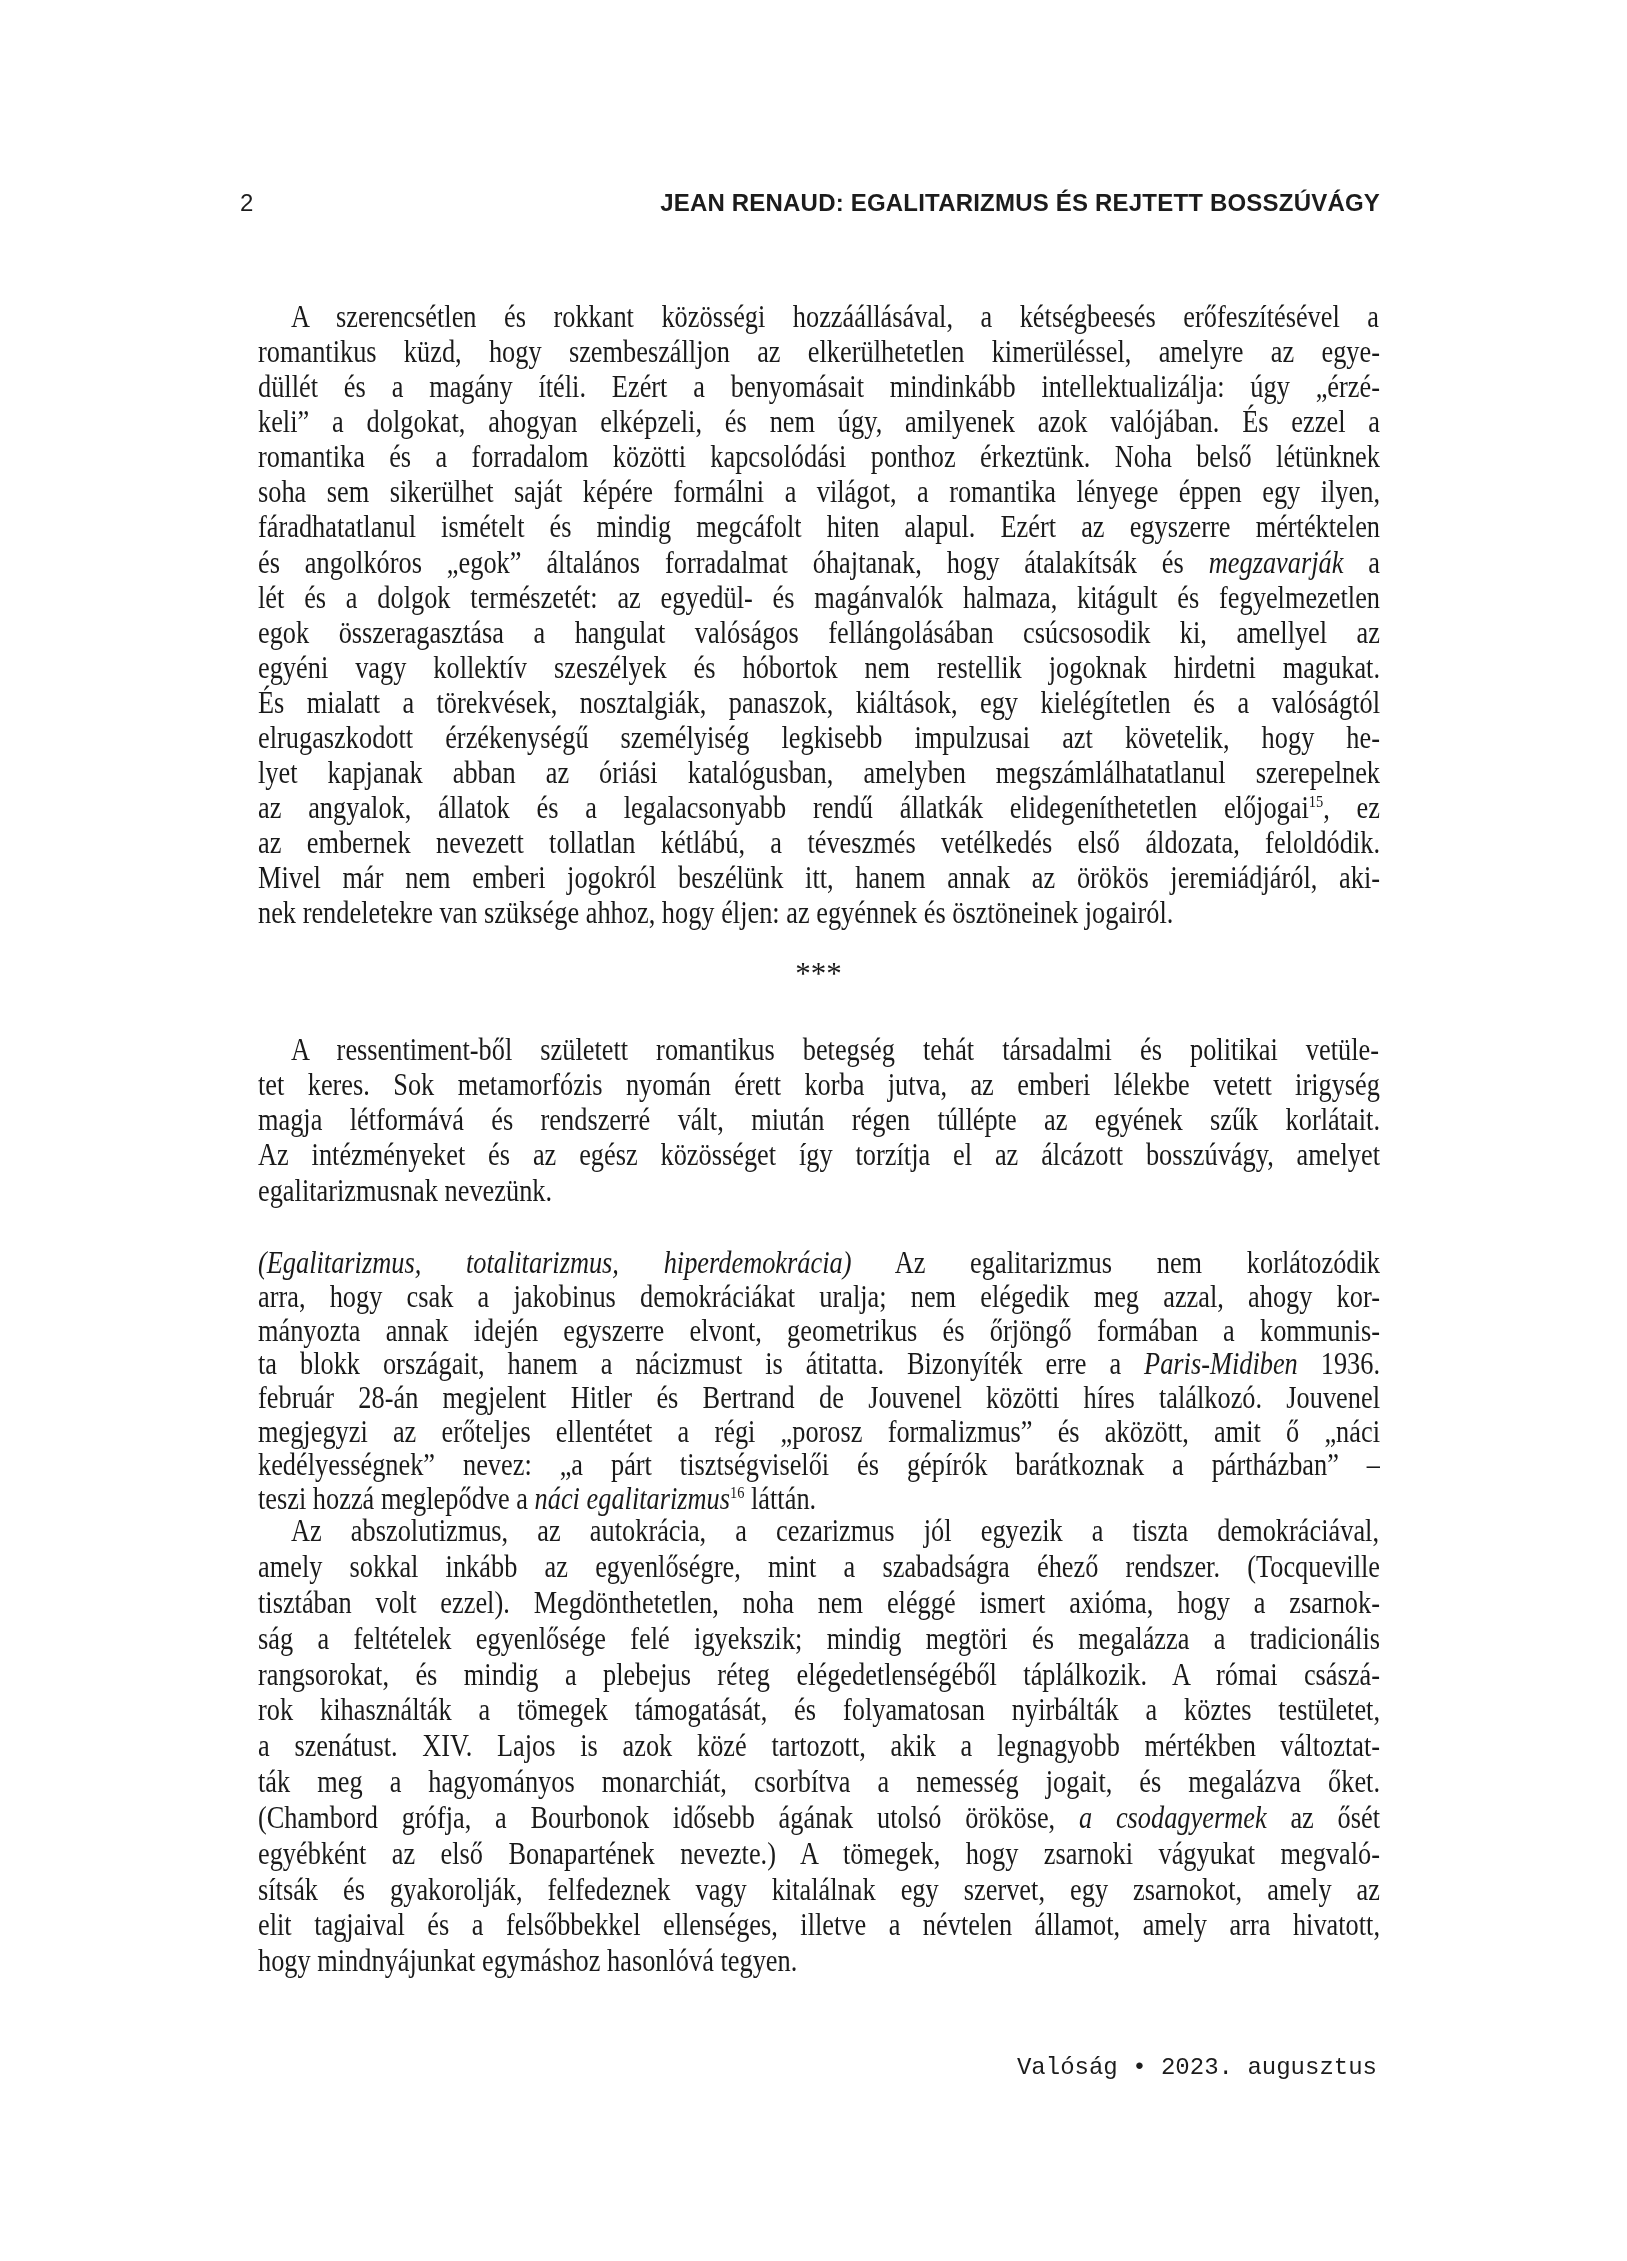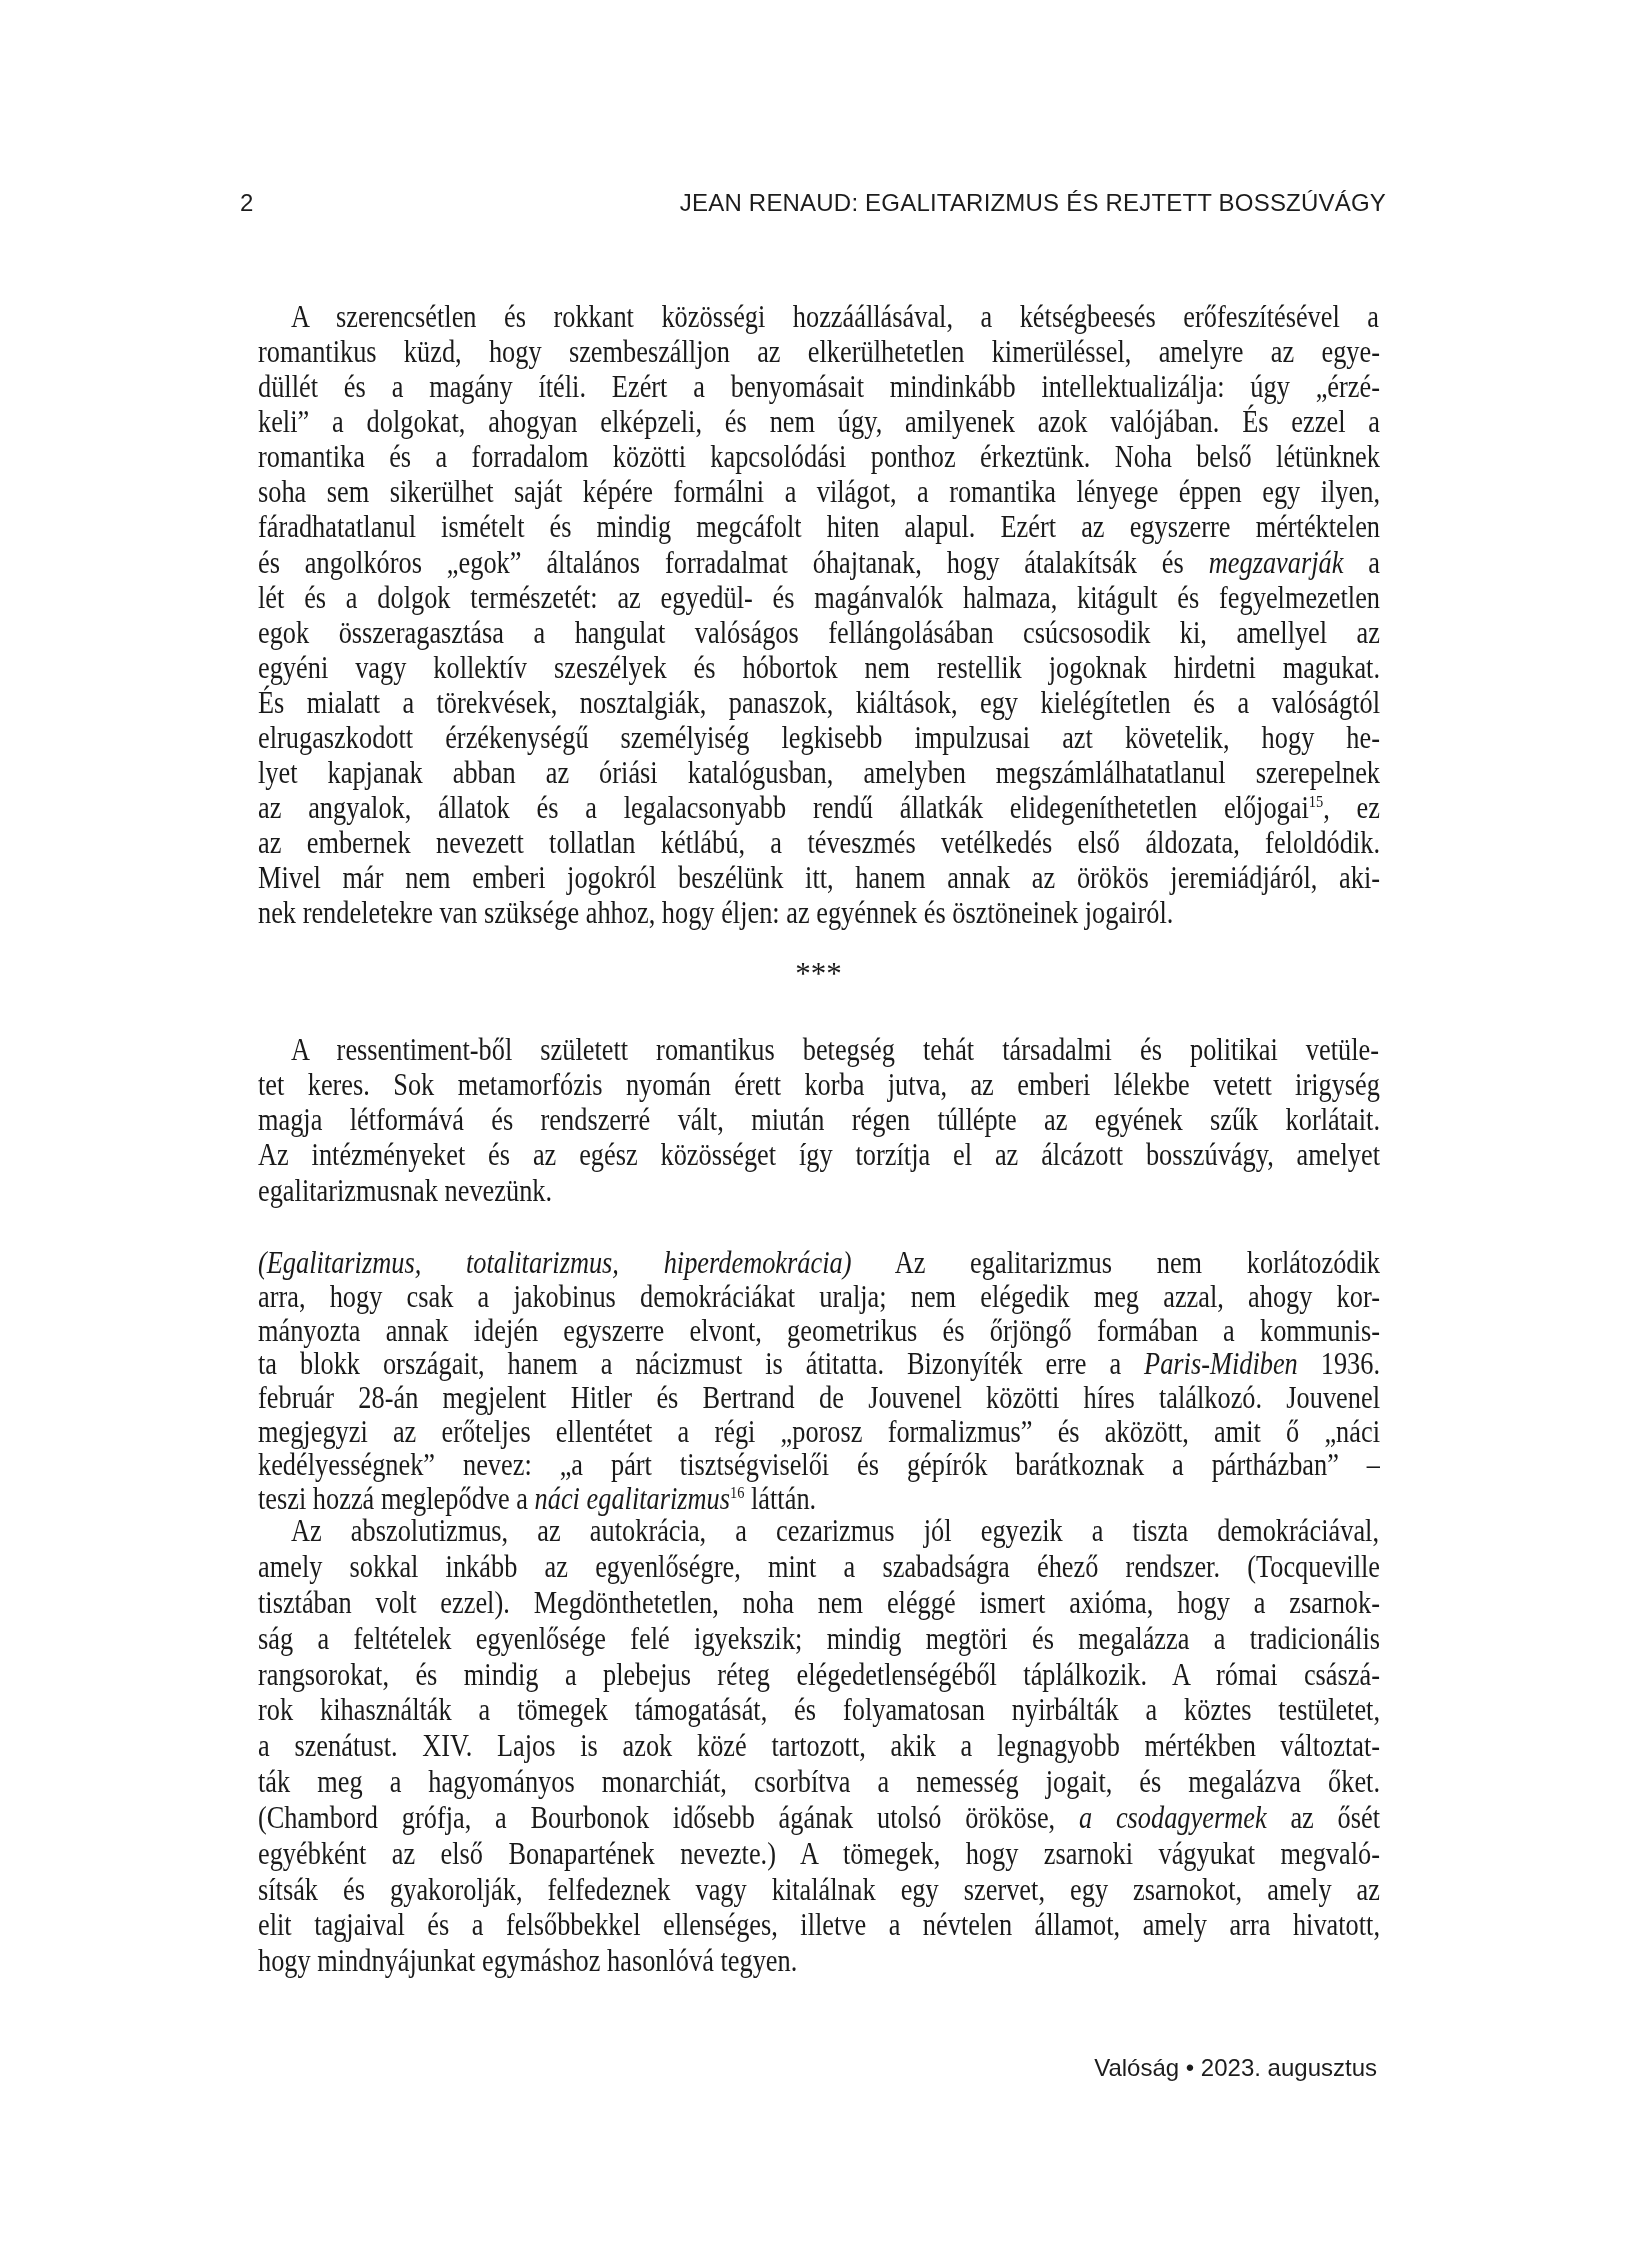--- a/index.html
+++ b/index.html
@@ -1,21 +1,21 @@
 <!DOCTYPE html>
 <html style="font-size:12.3px"><head>
 <meta charset="utf-8">
 <style>
   html, body { margin: 0; padding: 0; background: #ffffff; }
   body { width: 1628px; height: 2261px; position: relative; overflow: hidden; color: #1a1a1a; }
   .page { position: absolute; left: 0; top: 0; width: 1628px; height: 2261px; background: #fff; }
   .runhead { position: absolute; top: 190px; font-family: "Liberation Sans", sans-serif; font-size: 24px; line-height: 26px; color: #1c1c1c; white-space: nowrap; }
   .pagenum { left: 240px; }
-  .runtitle { right: 242px; letter-spacing: 0.2px; }
-  .footer { position: absolute; top: 2055px; right: 251px; font-family: Liberation Sans, sans-serif; font-size: 24px; line-height: 26px; color: #1c1c1c; white-space: nowrap; }
+  .runtitle { right: 248px; letter-spacing: 0.2px; font-weight: bold; }
+  .footer { position: absolute; top: 2055px; right: 251px; font-family: Liberation Mono, monospace; font-size: 24px; line-height: 26px; color: #1c1c1c; white-space: nowrap; }
   .line { position: absolute; left: 258px; width: 1320px; height: 35px; font-family: "Liberation Serif", serif; font-size: 31px; line-height: 35px; white-space: nowrap; transform-origin: 0 0; transform: scaleX(0.85); color: #1a1a1a; }
   .line.j { text-align: justify; text-align-last: justify; white-space: normal; overflow: hidden; }
   .line.last { text-align: left; }
   .line.indent { left: 291px; width: 1280px; }
   .stars { position: absolute; top: 956px; left: 258px; width: 1121px; text-align: center; font-family: "Liberation Serif", serif; font-size: 31px; line-height: 35px; color: #1a1a1a; }
   .it { font-style: italic; }
   sup { font-size: 17px; line-height: 0; vertical-align: 10.7px; }
 </style>
 </head>
 <body>

